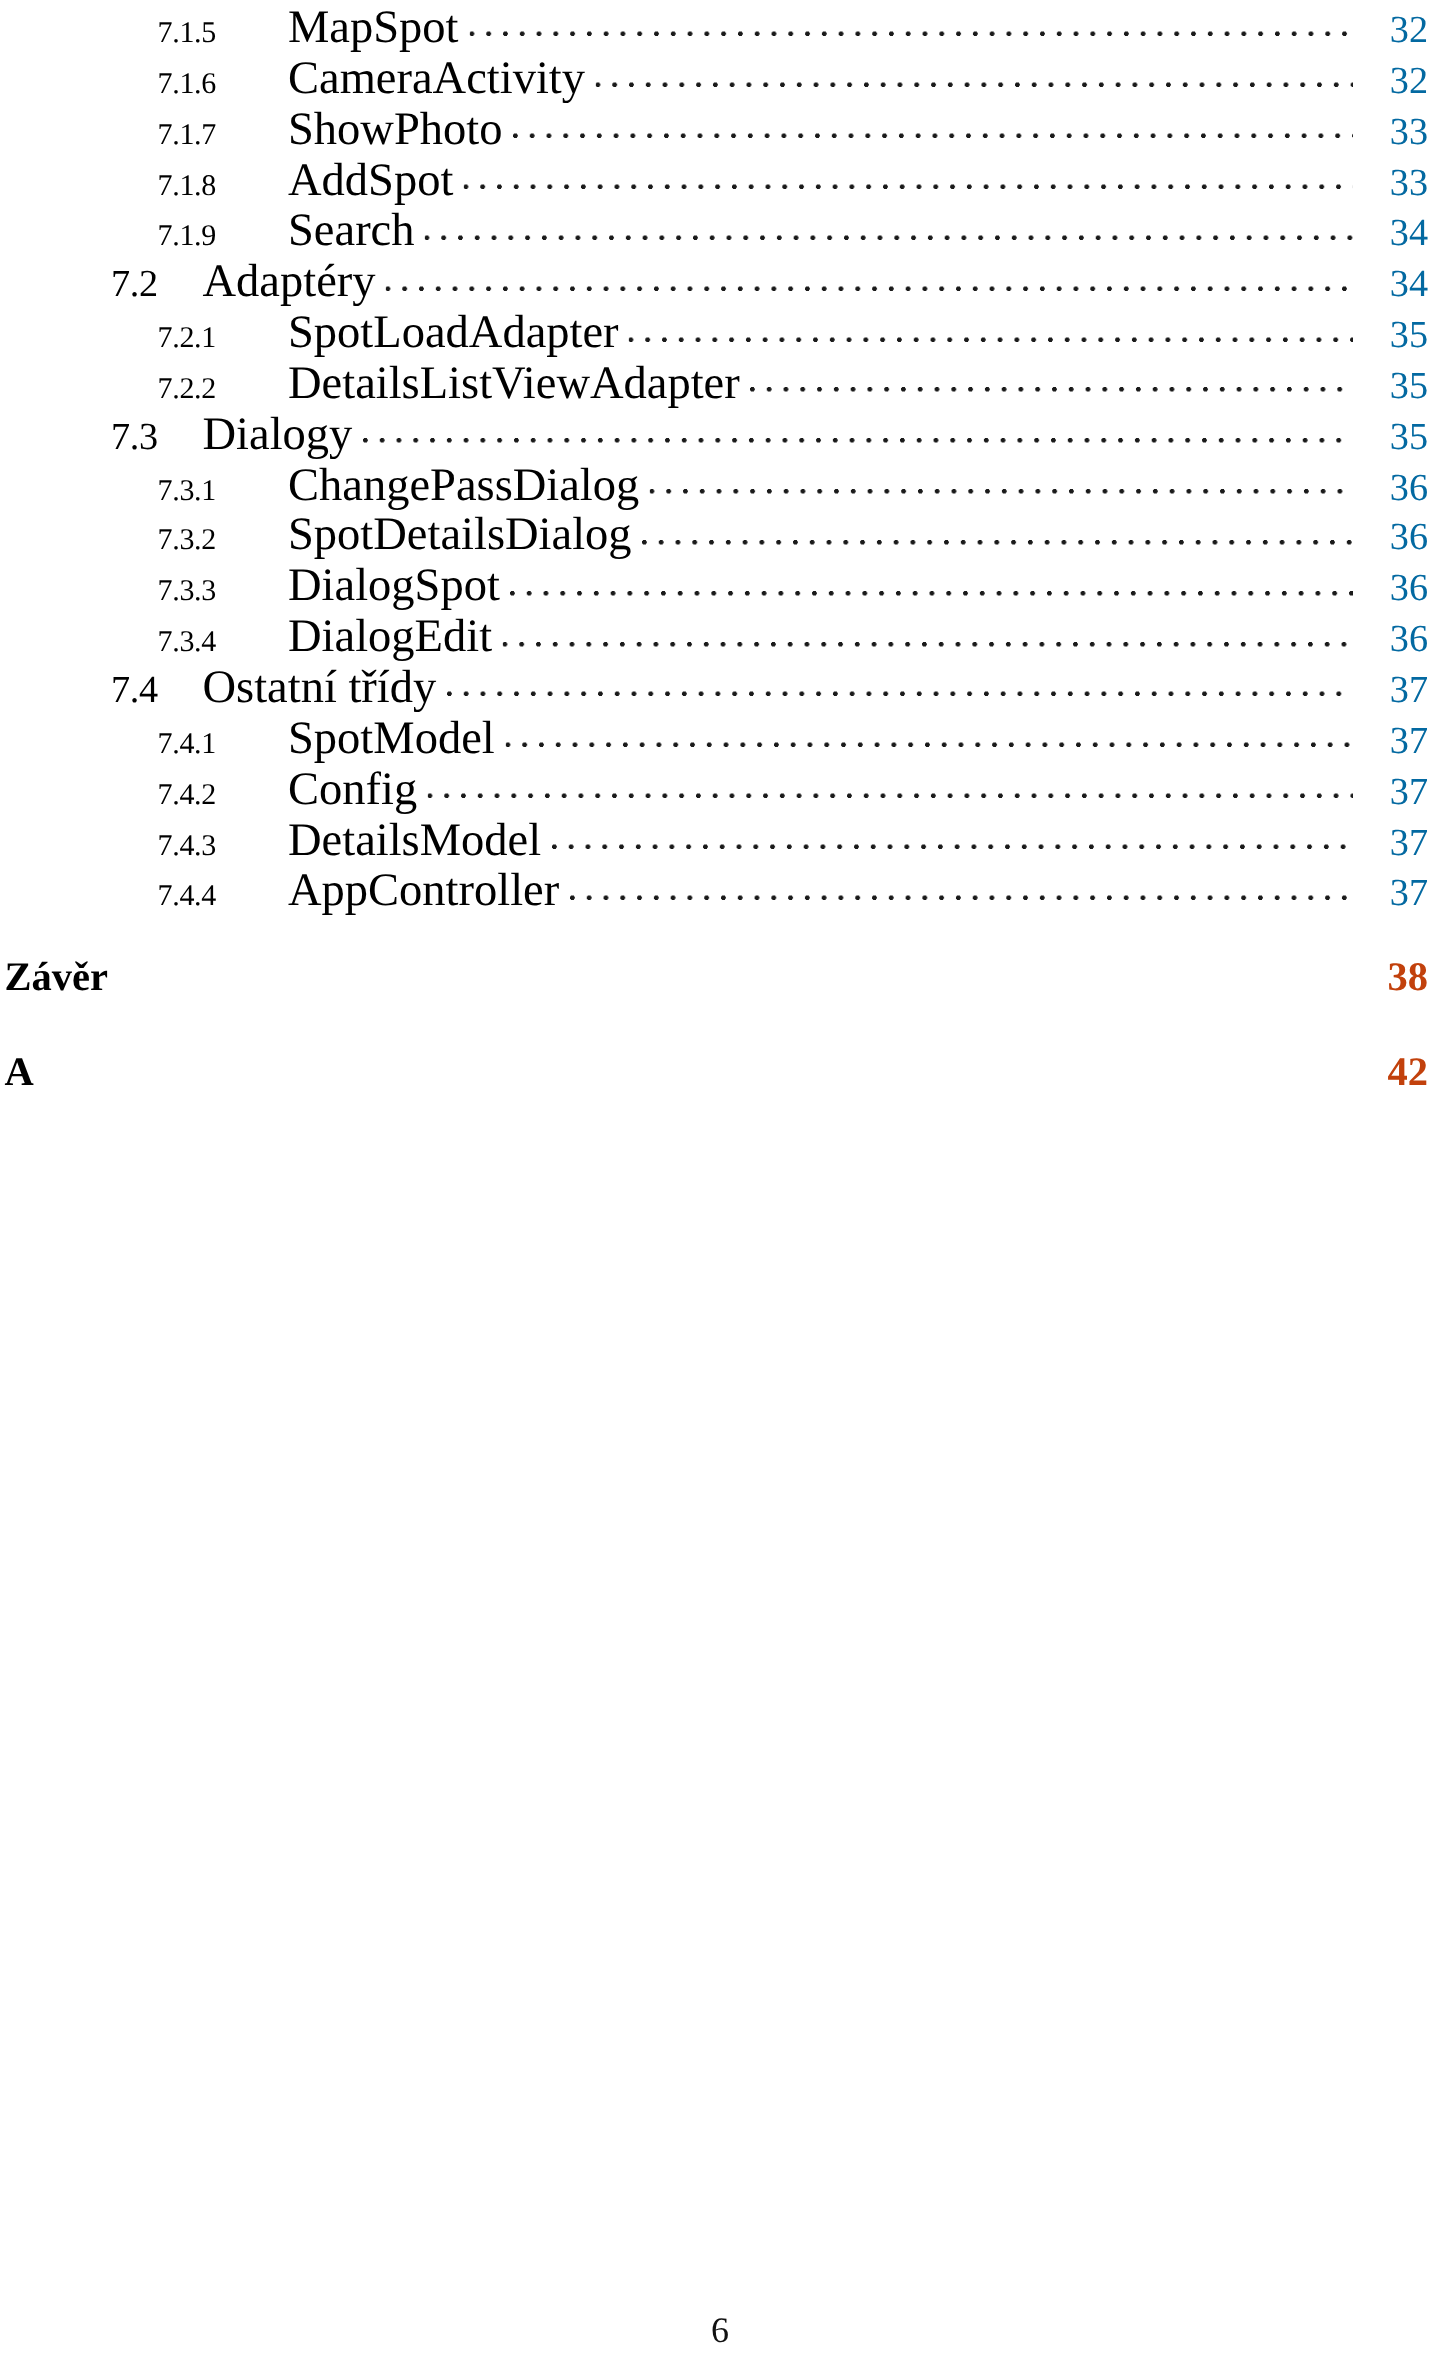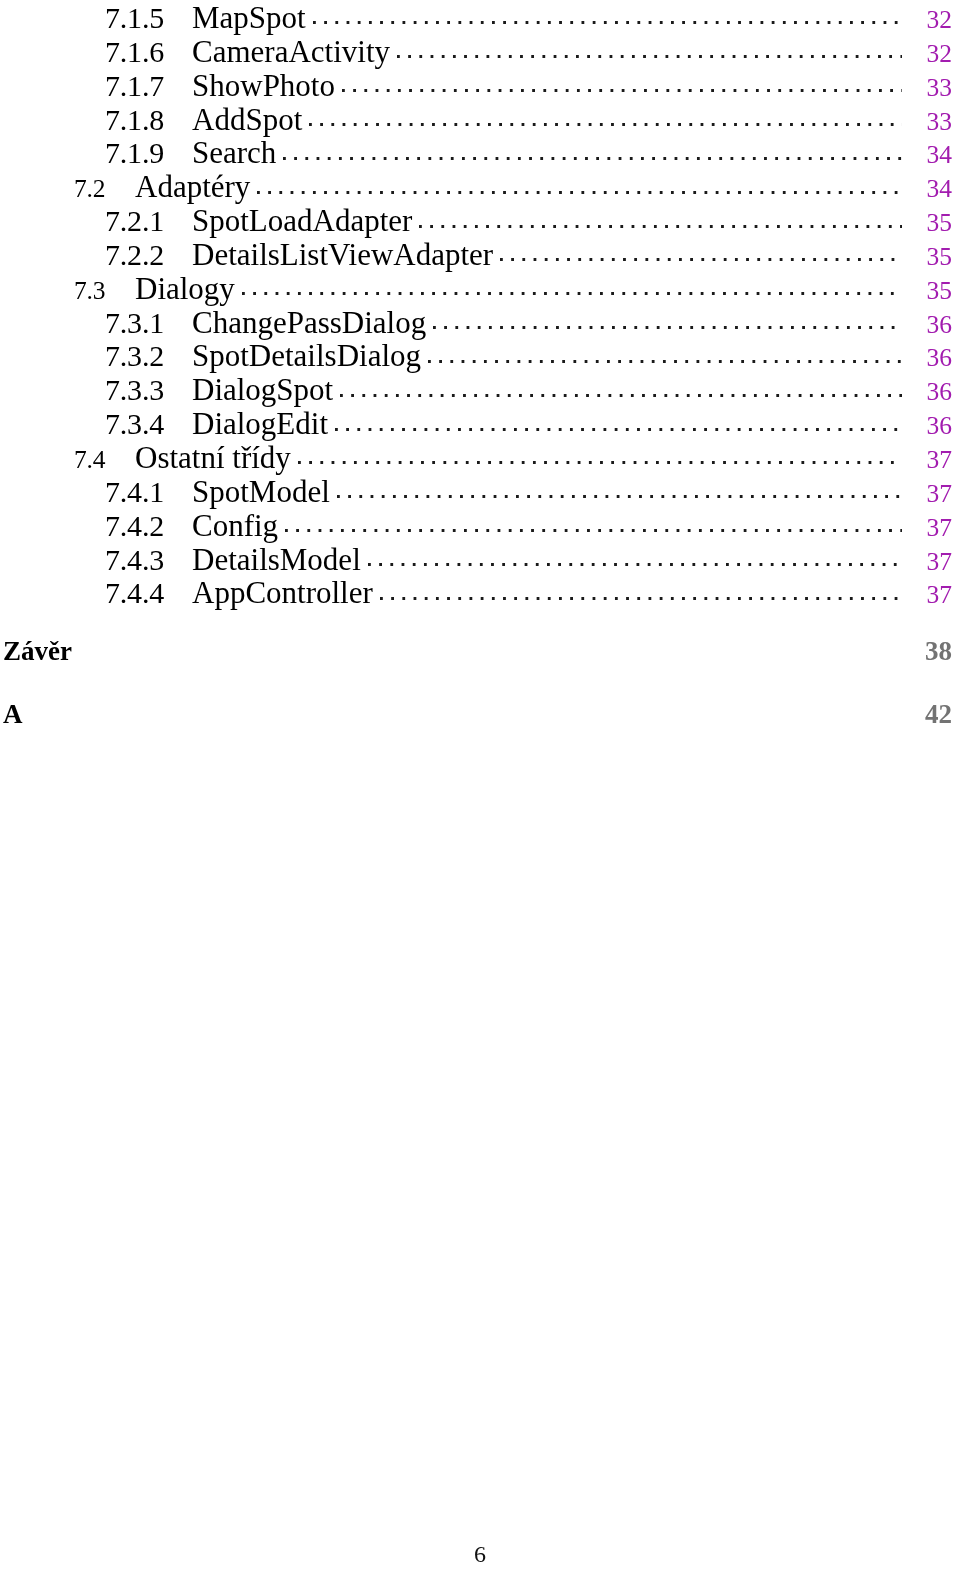--- a/index.html
+++ b/index.html
@@ -46,21 +46,21 @@
   
   .num {
     flex: 0 0 auto;
     text-align: left;
   }
 
   
   .row-sub .num {
     width: 87px;
     margin-left: 31px;
-    font-size: 30px;
+    font-size: 20px;
     letter-spacing: -0.2px;
     font-family: Liberation Serif, serif;
   }
   .row-sub .title {
     font-size: 31px;
   }
 
   
   .row-sec .num {
     width: 61px;
@@ -94,21 +94,21 @@
     height: 3px;
     background-image: radial-gradient(circle at 1.5px 1.5px, #1a1a1a 1.5px, rgba(0,0,0,0) 1.7px);
     background-size: 11.2px 3px;
     background-repeat: repeat-x;
   }
 
   .pageno {
     flex: 0 0 auto;
     width: 46px;
     text-align: right;
-    color: #a21caf;
+    color: #0369a1;
     font-size: 25.5px;
   }
 
   
   .chap-block {
     position: absolute;
     left: 3px;
     top: 636px;
     width: 949px;
   }
@@ -128,21 +128,21 @@
     text-align: left;
   }
   .chap-row .chap-title {
     flex: 0 0 auto;
   }
   .chap-row .chap-spacer {
     flex: 1 1 auto;
   }
   .chap-row .pageno {
     width: 46px;
-    color: #737373;
+    color: #c2410c;
     font-weight: bold;
     font-size: 27px;
   }
 
   
   .folio {
     position: absolute;
     left: 0;
     top: 1541px;
     width: 960px;

